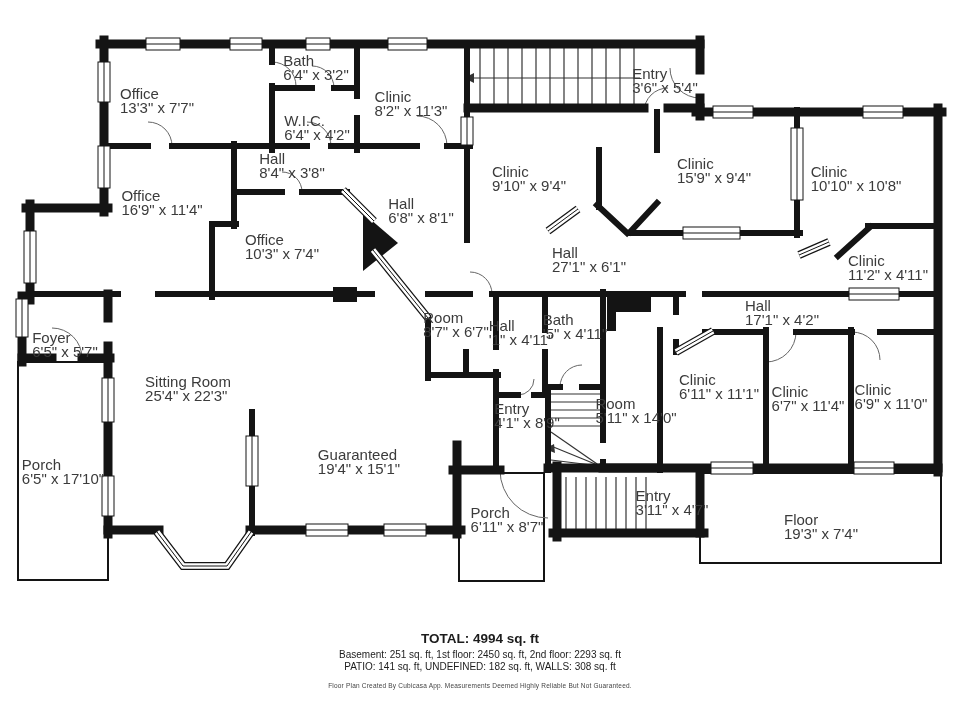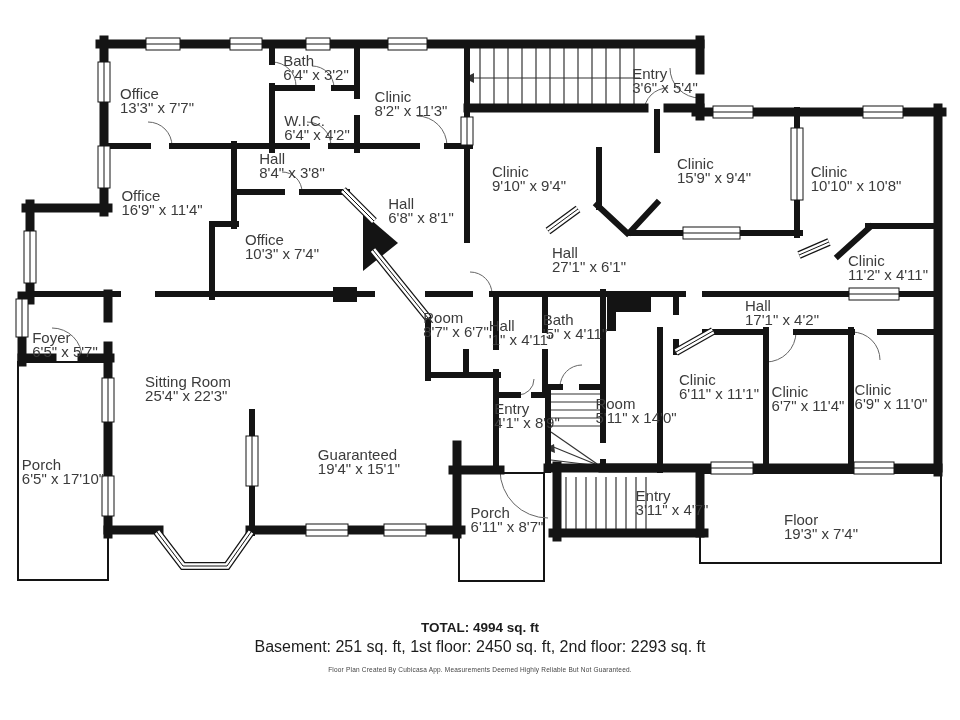--- a/index.html
+++ b/index.html
@@ -3,22 +3,22 @@
 <meta charset="utf-8">
 <style>
   html,body{margin:0;padding:0;background:#ffffff;}
   #stage{position:relative;width:960px;height:720px;background:#ffffff;overflow:hidden;
          font-family:"Liberation Sans","DejaVu Sans",sans-serif;}
   #plan-svg{position:absolute;left:0;top:0;}
   .room-label{position:absolute;transform:translate(-50%,-50%);text-align:left;
               color:#3b3b3b;font-size:15px;line-height:13.5px;white-space:nowrap;}
   .room-label .nm,.room-label .dm{display:block;}
   #summary{position:absolute;left:0;top:620px;width:960px;text-align:center;color:#1c1c1c;}
-  #summary .total{font-size:13.5px;font-weight:bold;margin:0 0 3px 0;}
-  #summary .ln{font-size:16px;margin:0 0 1px 0;}
+  #summary .total{font-size:13.5px;font-weight:bold;margin:11px 0 3px 0;}
+  #summary .ln{font-size:10px;margin:0 0 1px 0;}
   #summary .disc{font-size:6.5px;color:#444;margin-top:10px;letter-spacing:.2px;}
 </style>
 </head>
 <body>
 
 <div id="stage">
 
   <svg id="plan-svg" width="960" height="720" viewBox="0 0 960 720">
 
     <g stroke="#141414" stroke-width="2" fill="none">
@@ -339,16 +339,17 @@
       <span class="dm">3'11" x 4'7"</span>
     </div>
   <div class="room-label" style="left:821px;top:526px">
       <span class="nm">Floor</span>
       <span class="dm">19'3" x 7'4"</span>
     </div>
 
   <div id="summary">
     <p class="total">TOTAL: 4994 sq. ft</p>
     <p class="ln">Basement: 251 sq. ft, 1st floor: 2450 sq. ft, 2nd floor: 2293 sq. ft</p>
+    <p class="ln">PATIO: 141 sq. ft, UNDEFINED: 182 sq. ft, WALLS: 308 sq. ft</p>
     <p class="disc">Floor Plan Created By Cubicasa App. Measurements Deemed Highly Reliable But Not Guaranteed.</p>
   </div>
 
 </div>
 
 </body></html>

